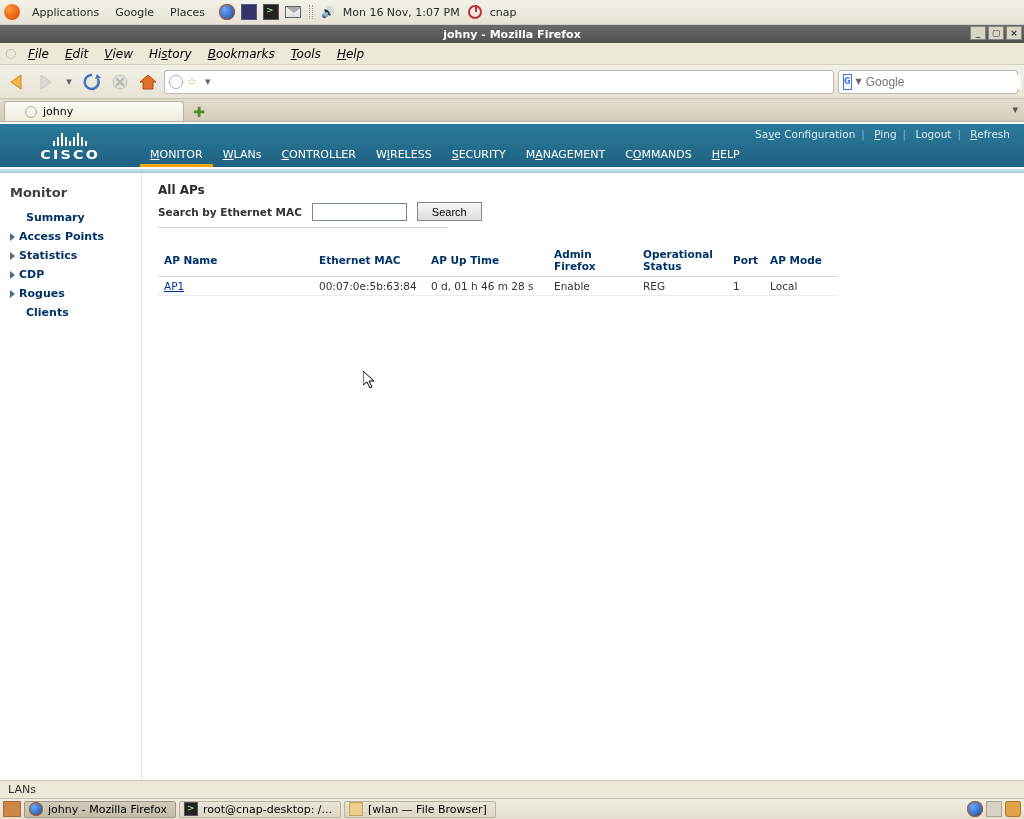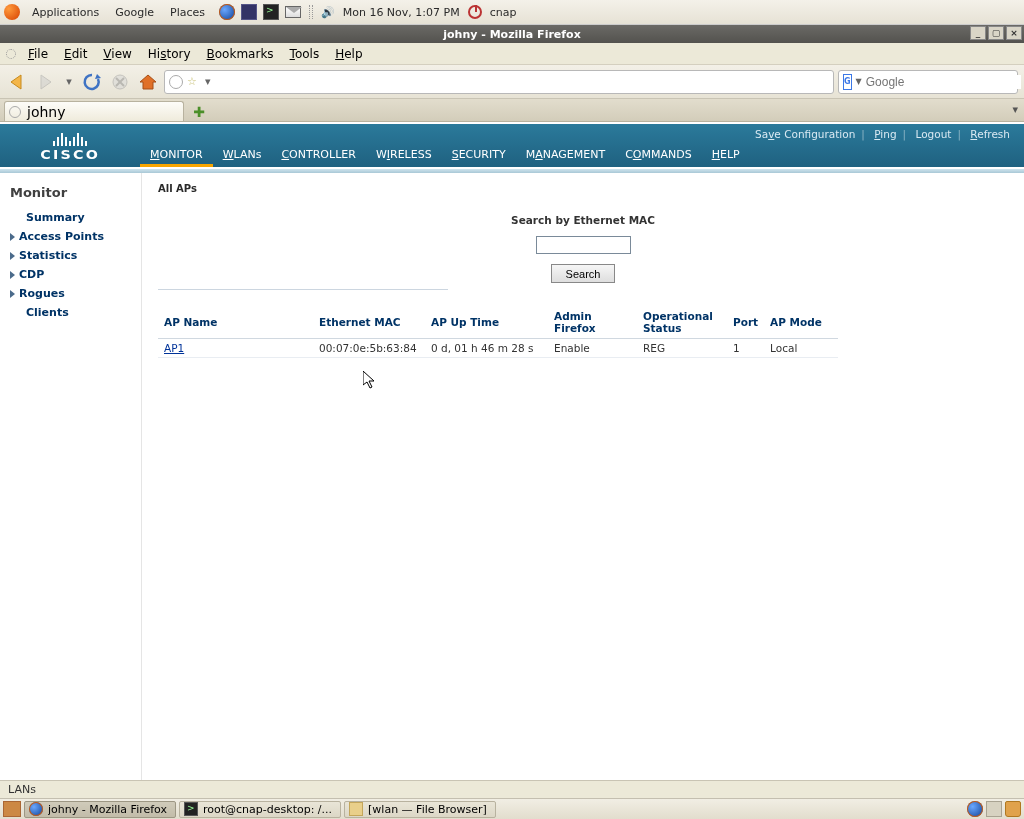--- a/index.html
+++ b/index.html
@@ -15,36 +15,36 @@
   .mini-ff { width:16px;height:16px;border-radius:50%;background:radial-gradient(circle at 35% 35%,#6aa7ff,#0b3d91);box-shadow:0 0 0 1px #c55a11 inset; }
   .mini-term{width:16px;height:16px;background:#222;border:1px solid #555;position:relative;}
   .mini-term:before{content:">";color:#9f9;font-size:9px;position:absolute;left:2px;top:0;}
   .mini-recorder{width:16px;height:16px;background:#336;border:1px solid #558;}
 
   
   .ff-titlebar { height: 18px; background: linear-gradient(#6b6a66,#53524e); color: #fff; font-size: 11px; display:flex; align-items:center; justify-content:center; position:relative; font-weight:bold;}
   .ff-titlecontrols { position:absolute; right:2px; top:1px; display:flex; gap:2px;}
   .wc-btn { width:16px; height:14px; background:#d9d5c7; border:1px solid #888; font-size:9px; line-height:12px; text-align:center; color:#333; cursor:default;}
 
-  .ff-menubar { height: 22px; background: #ece9d8; border-bottom:1px solid #d4cfbf; display:flex; align-items:center; padding:0 6px; font-size:12px;}
+  .ff-menubar { height: 22px; background: #ece9d8; border-bottom:1px solid #d4cfbf; display:flex; align-items:center; padding:0 6px; font-size:12px;font-style:italic;}
   .throbber-left { width:10px;height:10px;border:1px dotted #999;border-radius:50%;margin-right:4px;}
   .ff-menubar .mi { padding:2px 8px; cursor:default;}
   .ff-menubar .mi u { text-decoration: underline; }
 
   .ff-toolbar { height: 34px; background: linear-gradient(#f3f0e7,#e7e3d5); border-bottom:1px solid #c9c4b4; display:flex; align-items:center; padding:0 6px; gap:4px;}
   .navbtn { width:24px; height:24px; border-radius:4px; display:flex; align-items:center; justify-content:center;}
   .urlbox { flex:1; display:flex; align-items:center; height:24px; background:#fff; border:1px solid #b8b8b8; border-radius:3px; padding:0 4px; gap:4px;}
   .urlbox input { flex:1; border:none; outline:none; font-size:12px; background:transparent;}
   .dropdn { width:14px; text-align:center; color:#666; }
   .searchbox { width:180px; display:flex; align-items:center; height:24px; background:#fff; border:1px solid #b8b8b8; border-radius:3px; padding:0 4px; gap:4px;}
   .searchbox input { flex:1; border:none; outline:none; font-size:12px; color:#888;}
   .g-icon { width:16px;height:16px;background:#fff;border:1px solid #3b78e7;font-size:8px;line-height:14px;text-align:center;font-weight:bold;color:#3b78e7;}
 
   .ff-tabbar { height:23px; background: linear-gradient(#e2ddcd,#d3cdba); border-bottom:1px solid #b8b29f; display:flex; align-items:flex-end; padding-left:4px; position:relative;}
-  .tab { height:20px; min-width:180px; background:linear-gradient(#fdfcf8,#efebdc); border:1px solid #b8b29f; border-bottom:none; border-radius:3px 3px 0 0; display:flex; align-items:center; padding:0 4px; font-size:14px; gap:6px;}
+  .tab { height:20px; min-width:180px; background:linear-gradient(#fdfcf8,#efebdc); border:1px solid #b8b29f; border-bottom:none; border-radius:3px 3px 0 0; display:flex; align-items:center; padding:0 20px; font-size:11px; gap:6px;}
   .tab .ticon{width:12px;height:12px;border:1px solid #aaa;border-radius:50%;}
   .newtab-btn { width:18px;height:18px; margin-left:6px; display:flex;align-items:center;justify-content:center; color:#4b8f29; font-weight:bold; font-size:14px;}
   .tabstrip-dd { position:absolute; right:6px; top:4px; color:#555;}
 
   
   .cisco-topgap { height:2px; background:#fff;}
   .cisco-header { height:43px; background: linear-gradient(#2b7a9b,#1f6180); display:flex; align-items:flex-end; color:#fff; position:relative;}
   .cisco-logo { width:140px; height:43px; display:flex; flex-direction:column; align-items:center; justify-content:center; gap:1px;}
   .cisco-bars { display:flex; align-items:flex-end; gap:2px; height:16px;}
   .cisco-bars span { width:2px; background:#fff;}
@@ -60,22 +60,22 @@
   .cisco-stripe { height:4px; background: linear-gradient(#cfe4ee,#a9c8d6);}
 
   .cisco-body { display:flex; background:#fff; height:619px;}
   .cisco-side { width:142px; border-right:1px solid #e5e5e5; padding:8px 0;}
   .cisco-side h3 { font-size:13px; color:#404040; padding:4px 10px 8px; font-weight:bold;}
   .side-item { display:flex; align-items:center; gap:4px; padding:3px 6px 3px 10px; font-size:11px; color:#003366; font-weight:bold; cursor:pointer;}
   .side-item.noarrow { padding-left:26px;}
   .tri { width:0;height:0;border-top:4px solid transparent;border-bottom:4px solid transparent;border-left:5px solid #4b6b8b;}
 
   .cisco-main { flex:1; padding:10px 16px; font-size:11px; color:#333;}
-  .cisco-main h2 { font-size:10px; color:#2a2a2a; margin-bottom:20px;}
-  .searchrow { display:flex; align-items:center; gap:10px; margin-bottom:4px;flex-direction:column;}
+  .cisco-main h2 { font-size:12px; color:#2a2a2a; margin-bottom:5px;}
+  .searchrow { display:flex; align-items:center; gap:10px; margin-bottom:4px;}
   .searchrow label { font-weight:bold; font-size:10.5px; color:#333;}
   .mac-input { width:95px; height:18px; border:1px solid #7a8a99; font-size:11px; padding:1px 3px;}
   .search-btn { height:19px; padding:0 14px; font-size:11px; background:linear-gradient(#f6f6f6,#dedede); border:1px solid #888; cursor:pointer;}
   .hr { border-top:1px solid #ccd6e0; margin:6px 0 16px; width:290px;}
 
   table.aps { border-collapse:collapse; width:680px;}
   table.aps th { text-align:left; font-size:10.5px; color:#003366; font-weight:bold; padding:4px 6px; border-bottom:1px solid #d0d8e0;}
   table.aps td { font-size:10.5px; padding:3px 6px; border-bottom:1px solid #e9edf2; color:#333;}
   table.aps td a { color:#003399; text-decoration:underline;}
 

